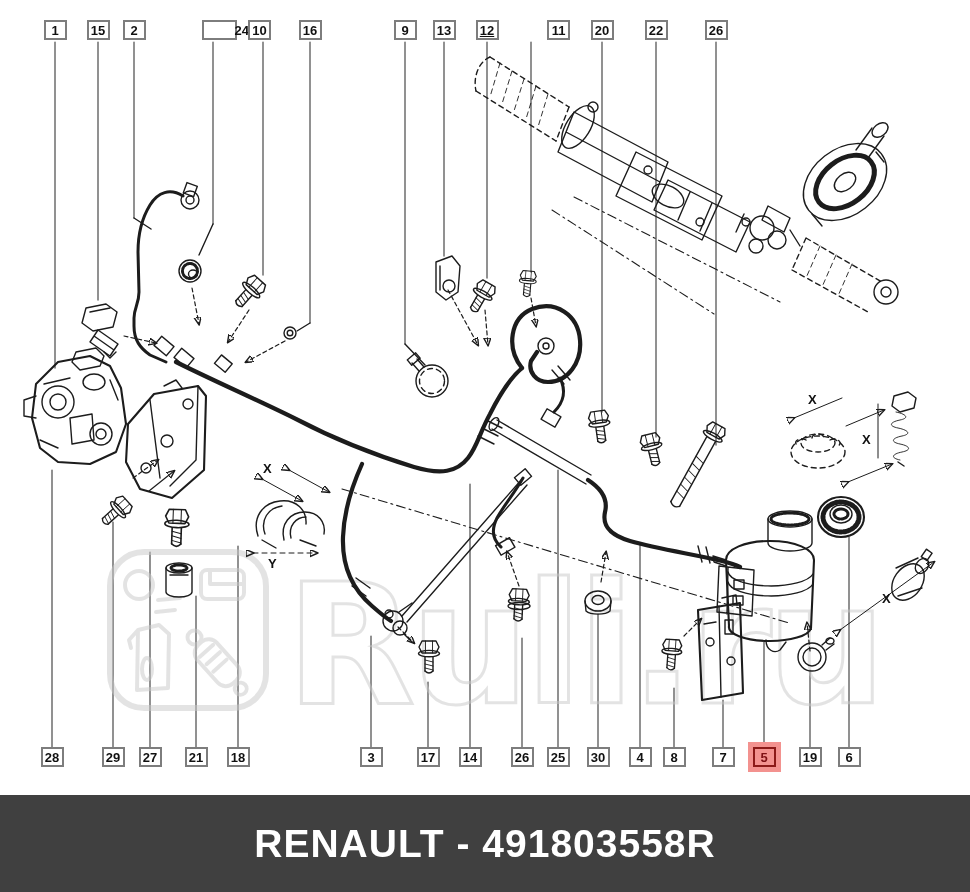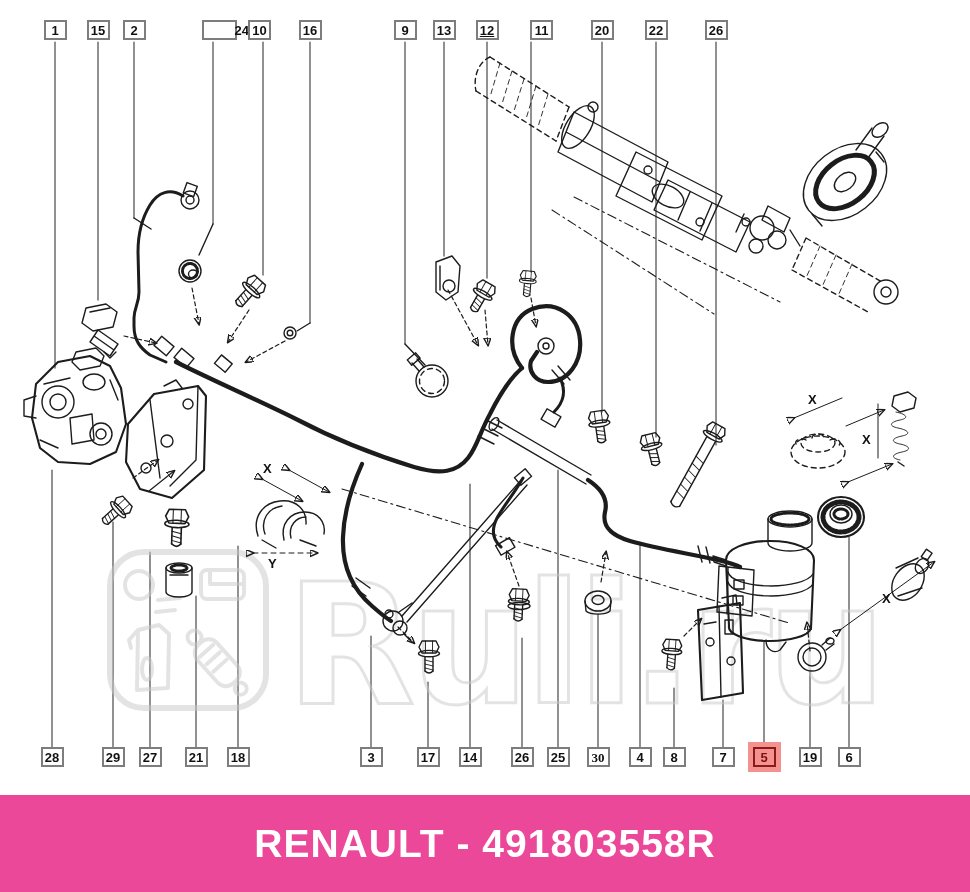--- a/index.html
+++ b/index.html
@@ -383,40 +383,40 @@
 <div id="callout-layer">
       <div class="callout" style="left: 43.5px; top: 20px;">1</div>
       <div class="callout" style="left: 86.5px; top: 20px;">15</div>
       <div class="callout" style="left: 122.5px; top: 20px;">2</div>
       <div class="callout" style="left: 201.5px; top: 20px; padding-left: 31px;">24</div>
       <div class="callout" style="left: 248px; top: 20px;">10</div>
       <div class="callout" style="left: 298.5px; top: 20px;">16</div>
       <div class="callout" style="left: 393.5px; top: 20px;">9</div>
       <div class="callout" style="left: 432.5px; top: 20px;">13</div>
       <div class="callout" style="left: 475.5px; top: 20px; text-decoration: underline;">12</div>
-      <div class="callout" style="left: 530px; top: 20px;">11</div>
+      <div class="callout" style="left: 547px; top: 20px;">11</div>
       <div class="callout" style="left: 590.5px; top: 20px;">20</div>
       <div class="callout" style="left: 644.5px; top: 20px;">22</div>
       <div class="callout" style="left: 704.5px; top: 20px;">26</div>
       <div class="callout" style="left: 40.5px; top: 747px;">28</div>
       <div class="callout" style="left: 101.5px; top: 747px;">29</div>
       <div class="callout" style="left: 138.5px; top: 747px;">27</div>
       <div class="callout" style="left: 184.5px; top: 747px;">21</div>
       <div class="callout" style="left: 226.5px; top: 747px;">18</div>
       <div class="callout" style="left: 359.5px; top: 747px;">3</div>
       <div class="callout" style="left: 416.5px; top: 747px;">17</div>
       <div class="callout" style="left: 458.5px; top: 747px;">14</div>
       <div class="callout" style="left: 510.5px; top: 747px;">26</div>
       <div class="callout" style="left: 546.5px; top: 747px;">25</div>
-      <div class="callout" style="left: 586.5px; top: 747px; font-family: Liberation Serif, serif;">30</div>
+      <div class="callout" style="left: 586.5px; top: 747px;">30</div>
       <div class="callout" style="left: 628.5px; top: 747px;">4</div>
       <div class="callout" style="left: 662.5px; top: 747px;">8</div>
       <div class="callout" style="left: 711.5px; top: 747px;">7</div>
       <div class="callout hl" style="left: 752.5px; top: 747px;">5</div>
       <div class="callout" style="left: 798.5px; top: 747px;">19</div>
       <div class="callout" style="left: 837.5px; top: 747px;">6</div>
     </div>
 
-<div class="footer" id="footer" style="background: #ec4899; color: rgb(255, 255, 255);">
+<div class="footer" id="footer" style="background: #404040; color: rgb(255, 255, 255);">
   <span>RENAULT - 491803558R</span>
 </div>
 
 </div>
 
 </body></html>

